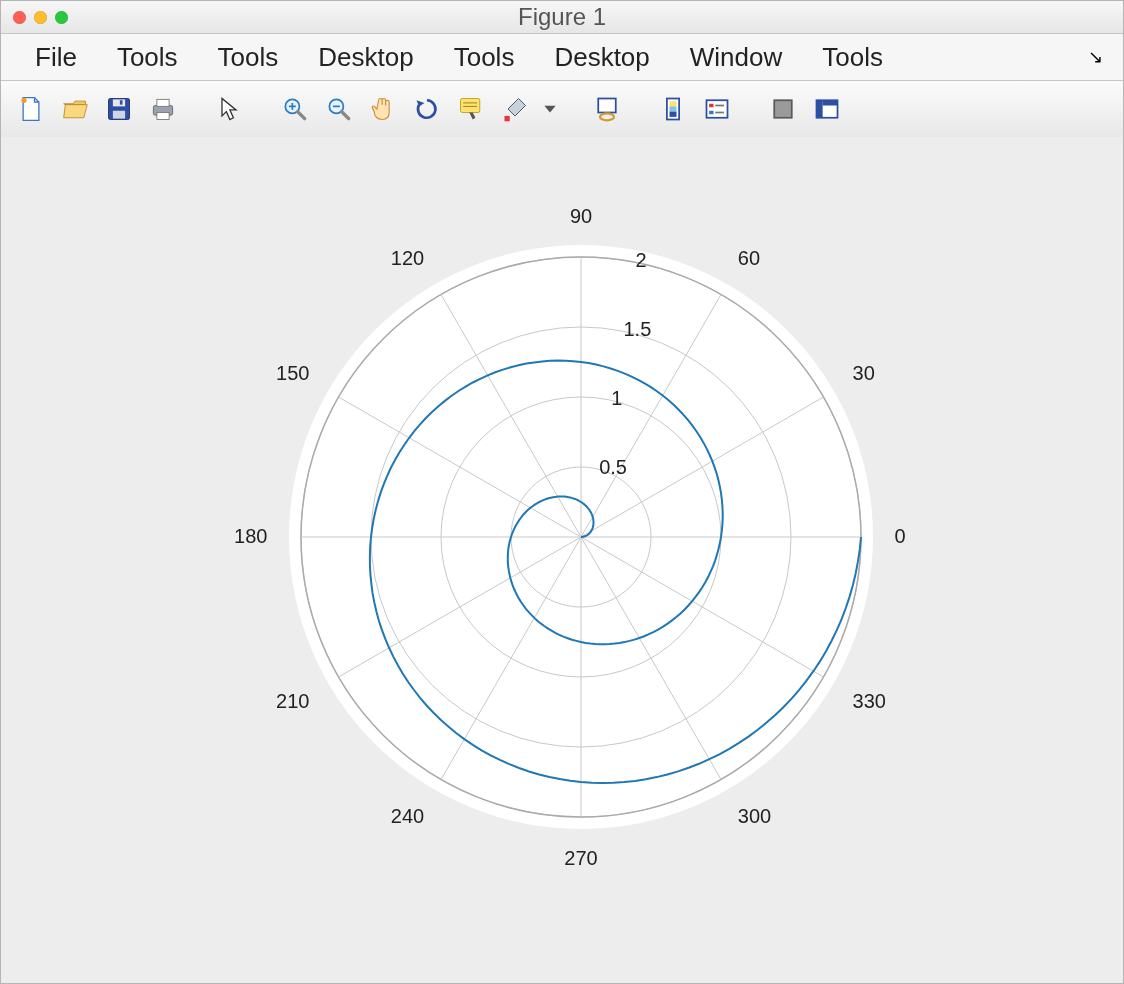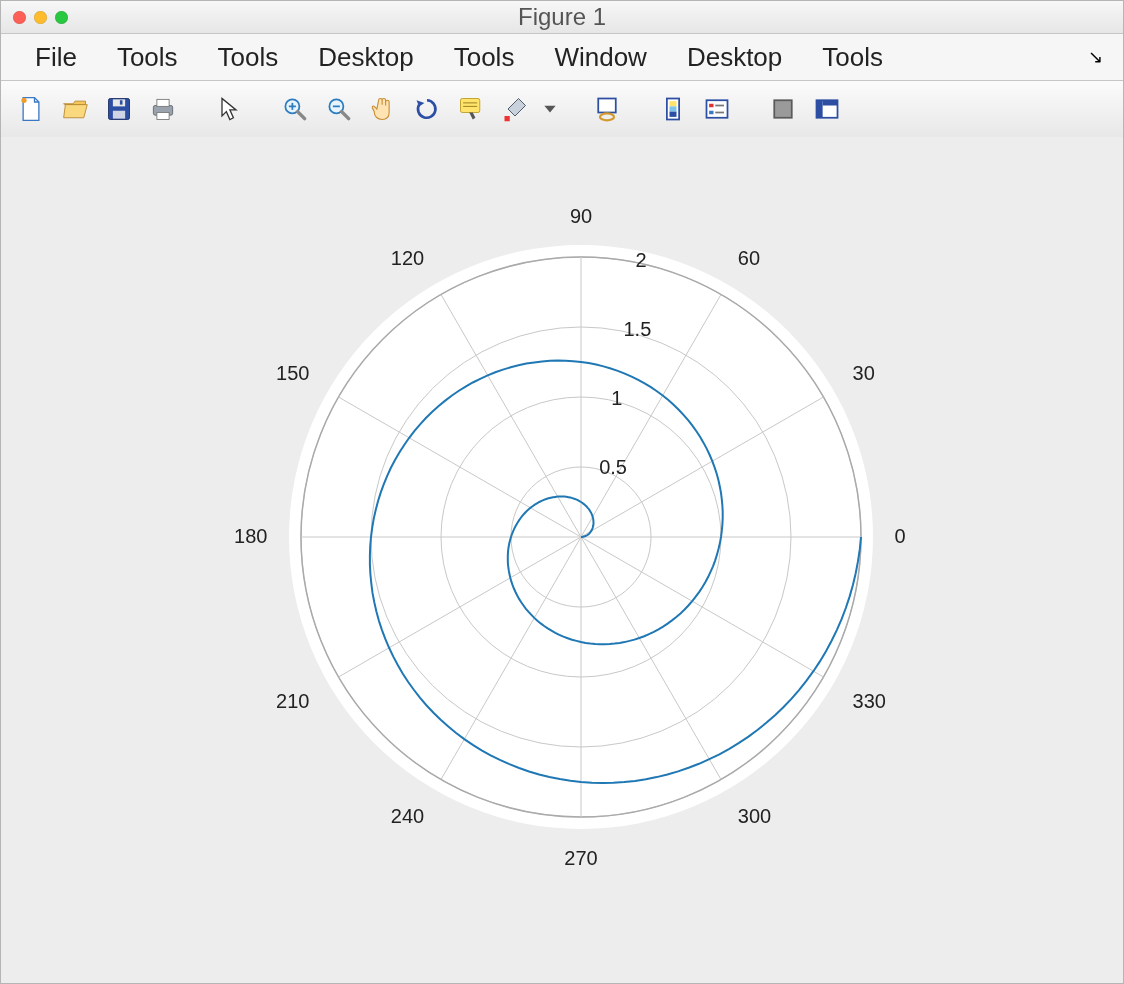--- a/index.html
+++ b/index.html
@@ -42,22 +42,22 @@
     </div>
     <div class="title">Figure 1</div>
   </div>
 
   <div class="menubar">
     <div class="menuitem">File</div>
     <div class="menuitem">Tools</div>
     <div class="menuitem">Tools</div>
     <div class="menuitem">Desktop</div>
     <div class="menuitem">Tools</div>
+    <div class="menuitem">Desktop</div>
     <div class="menuitem">Window</div>
-    <div class="menuitem">Desktop</div>
     <div class="menuitem">Tools</div>
     <div class="spacer"></div>
     <div class="arrow">↘</div>
   </div>
 
   <div class="toolbar">
     <div class="tbtn">
       <svg viewBox="0 0 32 32">
           <path d="M7 3h13l5 5v21H7z" fill="#fff" stroke="#3a78c3" stroke-width="1.5"></path>
           <path d="M20 3v5h5" fill="none" stroke="#3a78c3" stroke-width="1.5"></path>

